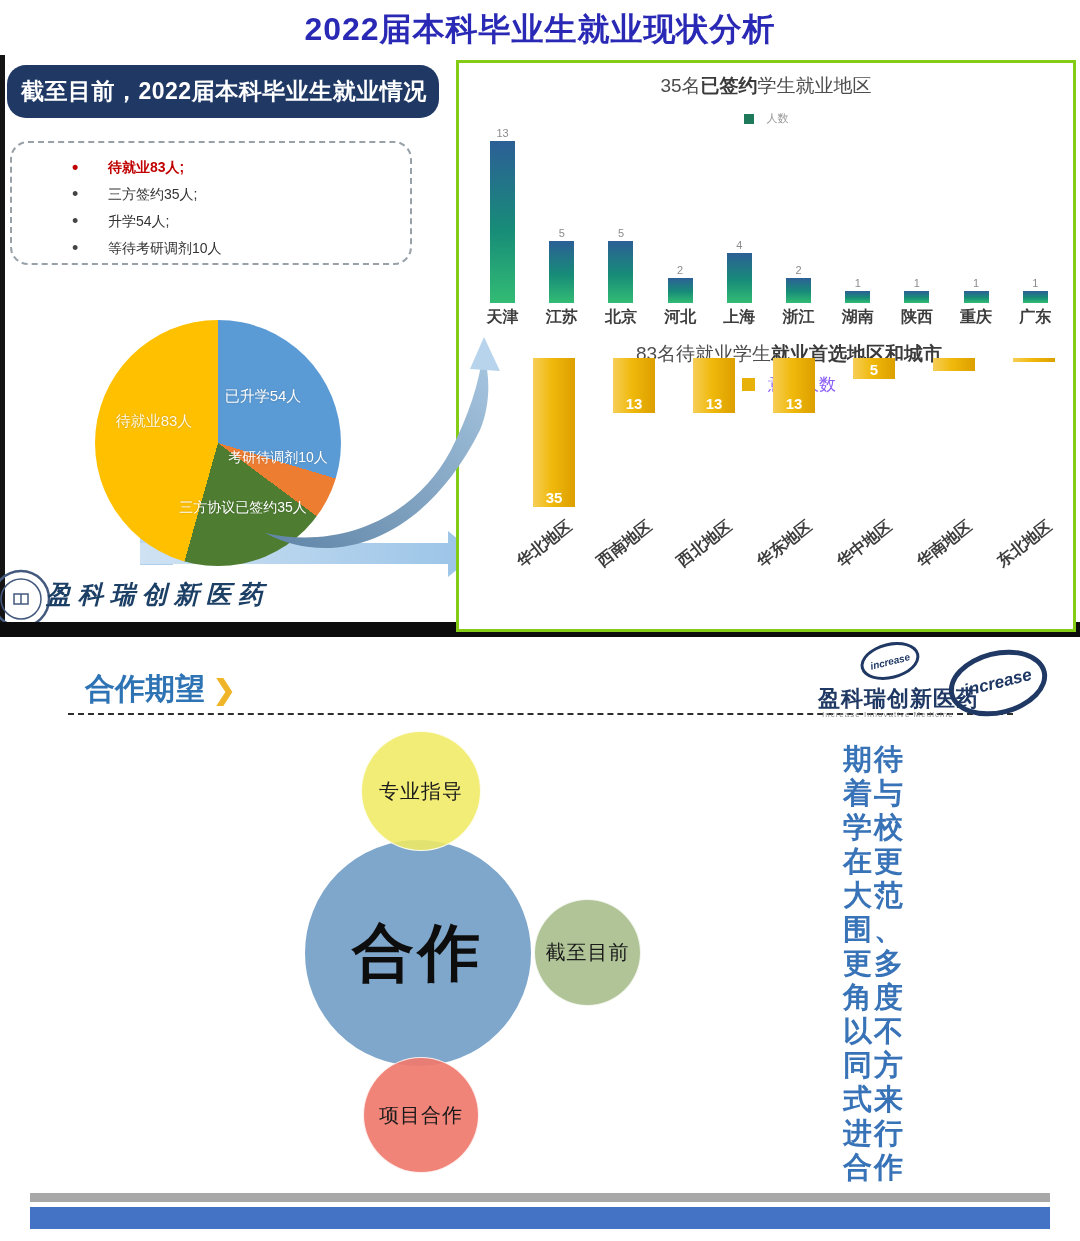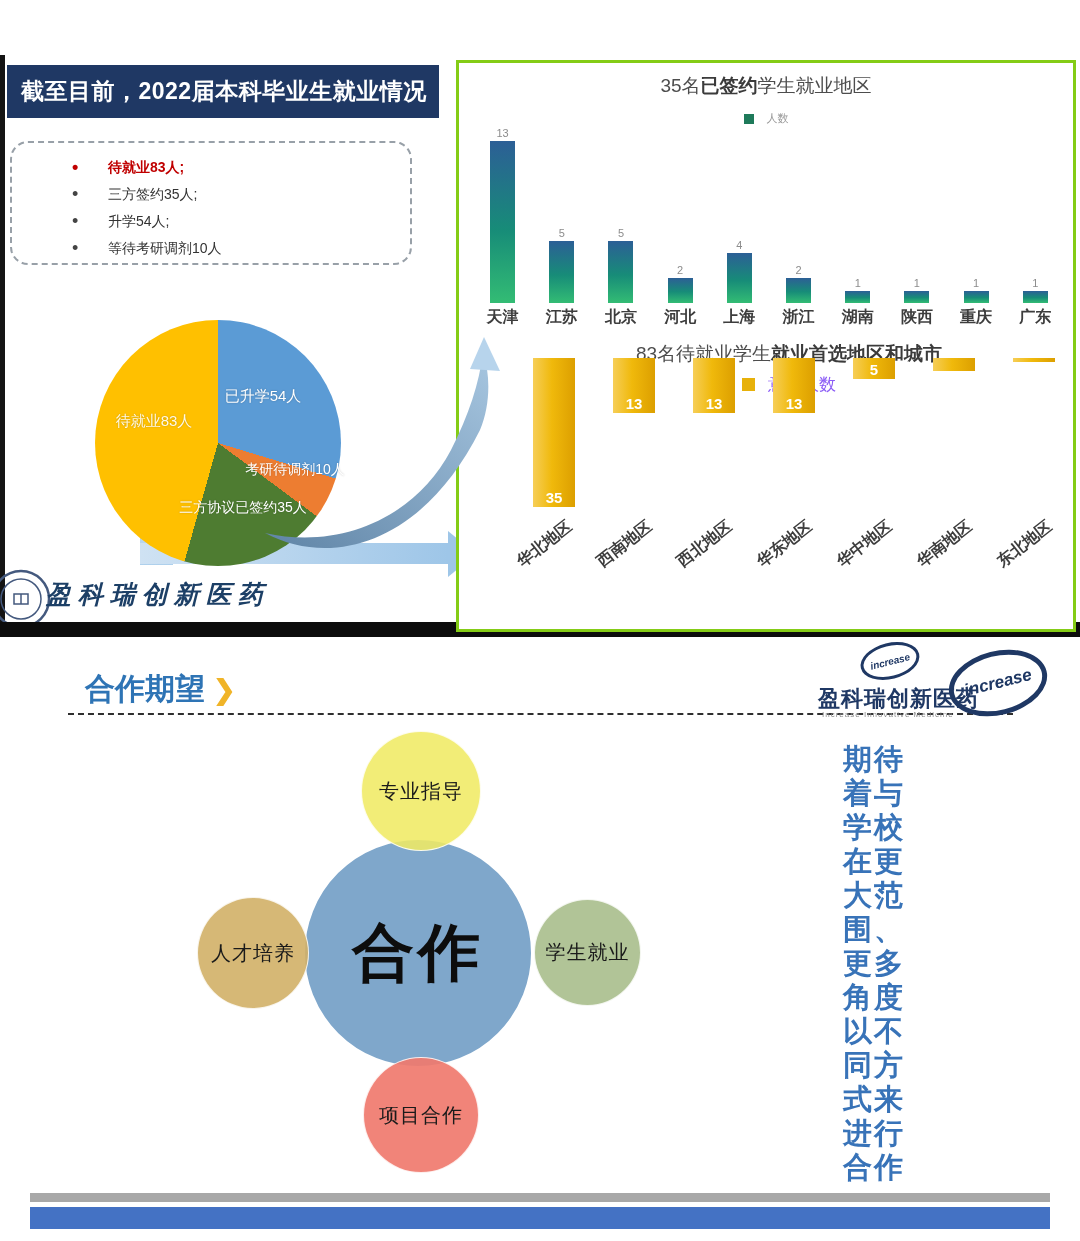--- a/index.html
+++ b/index.html
@@ -6,35 +6,35 @@
   *{box-sizing:border-box;font-family:"Liberation Sans",sans-serif;}
   .canvas{position:relative;width:1080px;height:1241px;background:#fff;overflow:hidden;}
 
   
   .slide1{position:absolute;left:0;top:0;width:1080px;height:622px;background:#fff;}
   .s1-edge{position:absolute;left:0;top:55px;width:5px;height:567px;background:#141414;}
   .s1-title{position:absolute;left:0;top:8px;width:100%;text-align:center;
             font-size:32px;font-weight:bold;color:#2929b5;letter-spacing:1px;margin:0;}
   .s1-header{position:absolute;left:7px;top:65px;width:432px;height:53px;background:#1F3864;
              color:#fff;font-size:23px;font-weight:bold;line-height:53px;padding-left:14px;
-             letter-spacing:0.5px;}
+             letter-spacing:0.5px;border-radius:19px;}
   .s1-bullets{position:absolute;left:10px;top:141px;width:402px;height:124px;
               border:2px dashed #98a0a8;border-radius:18px;padding:11px 0 0 0;}
   .bullet-row{position:relative;height:27px;line-height:27px;padding-left:96px;
               font-size:14px;color:#333;}
   .bullet-row::before{content:"•";position:absolute;left:60px;color:#444;font-size:18px;}
   .bullet-row.hl{color:#C00000;font-weight:bold;}
   .bullet-row.hl::before{color:#C00000;}
 
   
   .pie{position:absolute;left:95px;top:320px;width:246px;height:246px;border-radius:50%;z-index:2;}
   .plab{position:absolute;transform:translate(-50%,-50%);color:#fff;font-size:15px;
         white-space:nowrap;text-shadow:0 0 2px rgba(0,0,0,.25);}
   .plab.l1{left:168px;top:76px;}
-  .plab.l2{left:183px;top:150px;font-size:14px;margin-left:17px;}
+  .plab.l2{left:183px;top:138px;font-size:14px;}
   .plab.l3{left:148px;top:188px;font-size:14px;}
   .plab.l4{left:59px;top:101px;opacity:.9;}
 
   
   .arr-v{position:absolute;left:140px;top:470px;width:33px;height:95px;z-index:0;
          background:linear-gradient(180deg,#dcebf7,#aed0ec);}
   .arr-h{position:absolute;left:140px;top:543px;width:308px;height:21px;z-index:0;
          background:linear-gradient(90deg,#cfe2f3,#9ec6e8);}
   .arr-head{position:absolute;left:448px;top:531px;width:0;height:0;z-index:0;
             border-top:23px solid transparent;border-bottom:23px solid transparent;
@@ -120,20 +120,21 @@
   .bar-gray{position:absolute;left:30px;top:556px;width:1020px;height:9px;background:#a8a8a8;}
   .bar-blue{position:absolute;left:30px;top:570px;width:1020px;height:22px;background:#4472C4;}
 </style>
 </head>
 <body>
 
 <div class="canvas">
 
   <section class="slide1">
     <div class="s1-edge"></div>
+    <h1 class="s1-title">2022届本科毕业生就业现状分析</h1>
     <div class="s1-header">截至目前，2022届本科毕业生就业情况</div>
 
     <div class="s1-bullets">
       <div class="bullet-row hl">待就业83人;</div>
       <div class="bullet-row">三方签约35人;</div>
       <div class="bullet-row">升学54人;</div>
       <div class="bullet-row">等待考研调剂10人</div>
     </div>
 
     <div class="arr-v"></div>
@@ -297,25 +298,22 @@
     </div>
     <div class="company">盈科瑞创新医药</div>
     <div class="tagline">Increase Innovative Medicine</div>
 
     <div class="circle c-sat c-yellow">
       <span class="clab">专业指导</span>
     </div>
     <div class="circle c-blue">
       <span class="clab">合作</span>
     </div>
-    <div class="circle c-sat c-tan">
-      <span class="clab">人才培养</span>
-    </div>
     <div class="circle c-sat c-green">
-      <span class="clab">学生就业</span>
+      <span class="clab">截至目前</span>
     </div>
     <div class="circle c-sat c-red">
       <span class="clab">项目合作</span>
     </div>
 
     <div class="side-text">期待着与学校在更大范围、更多角度以不同方式来进行合作</div>
 
     <div class="bar-gray"></div>
     <div class="bar-blue"></div>
   </section>

